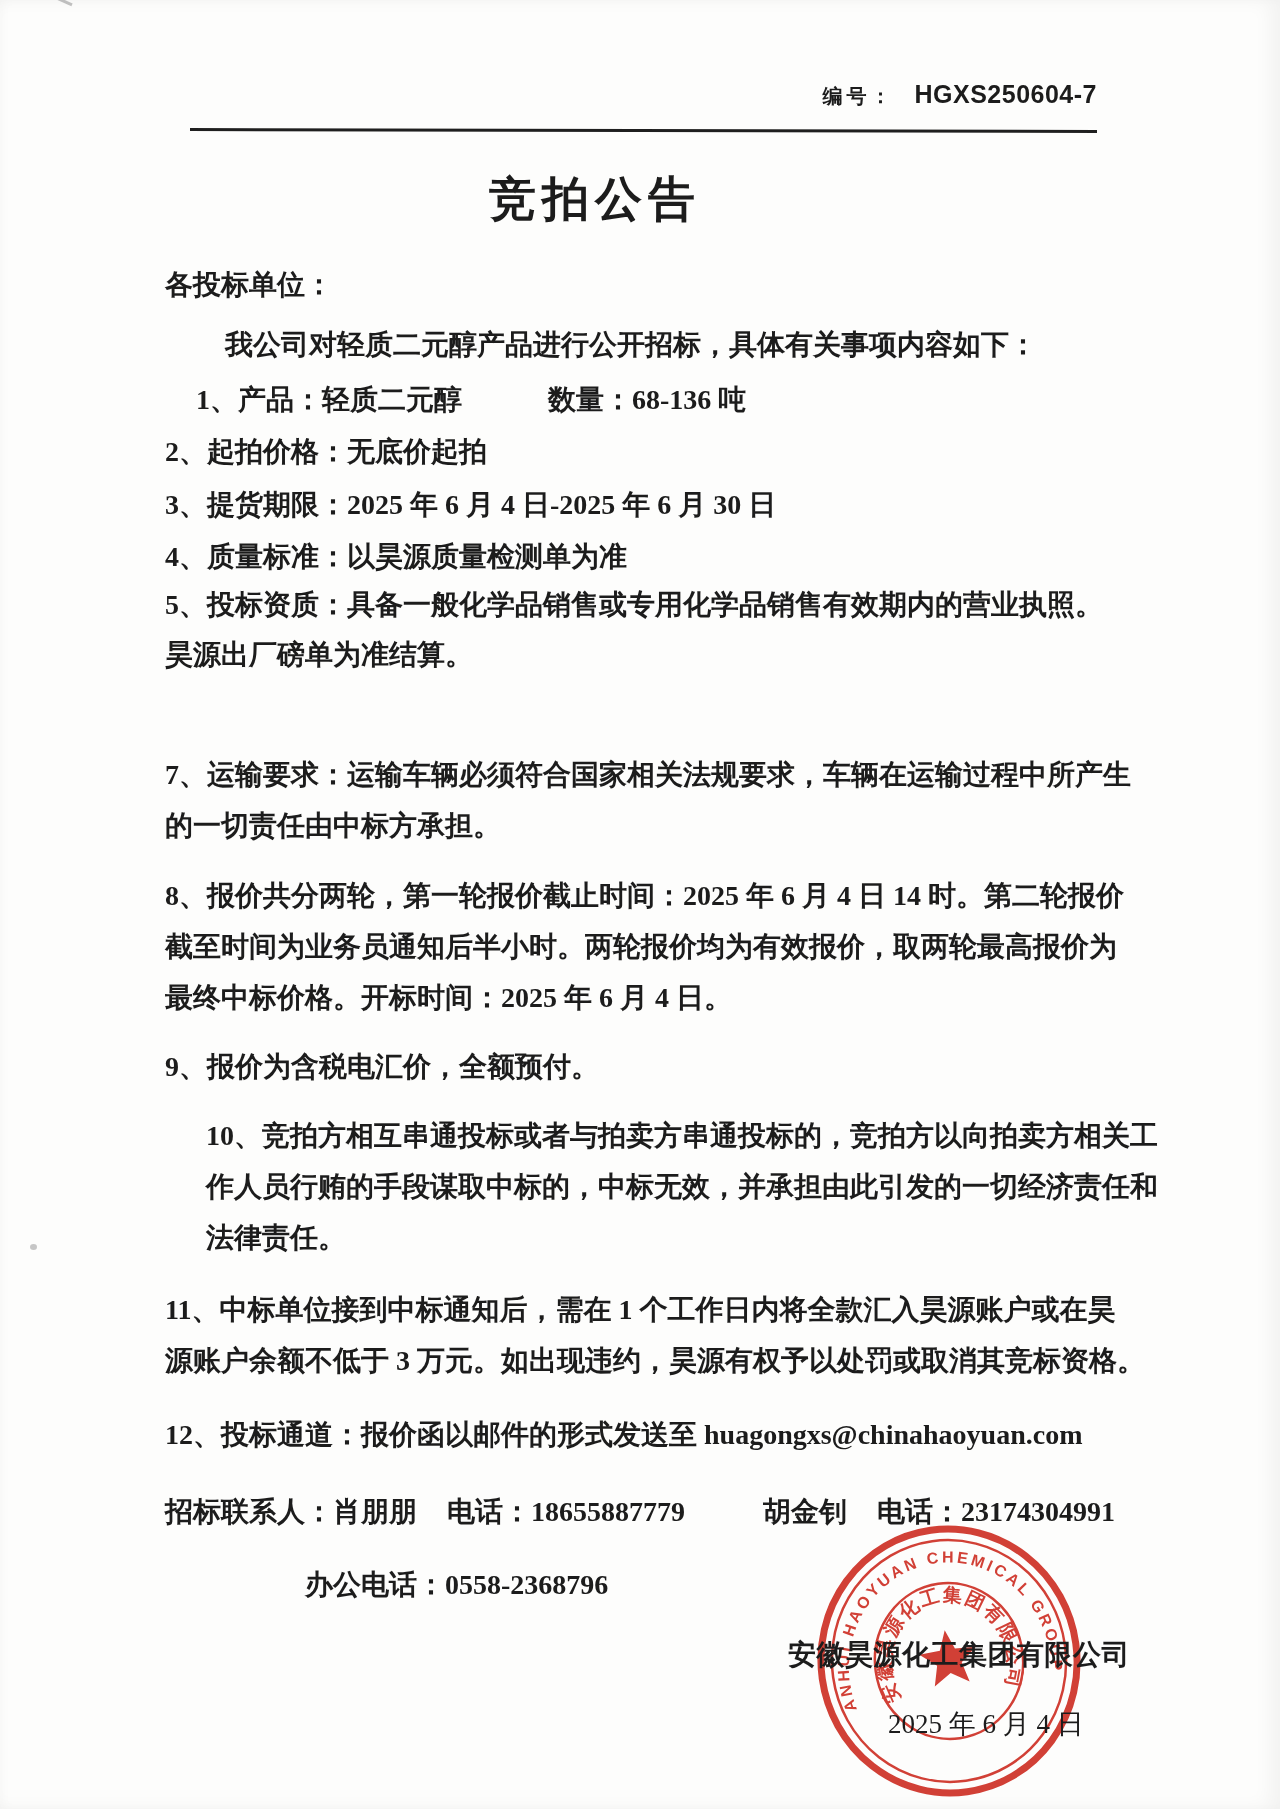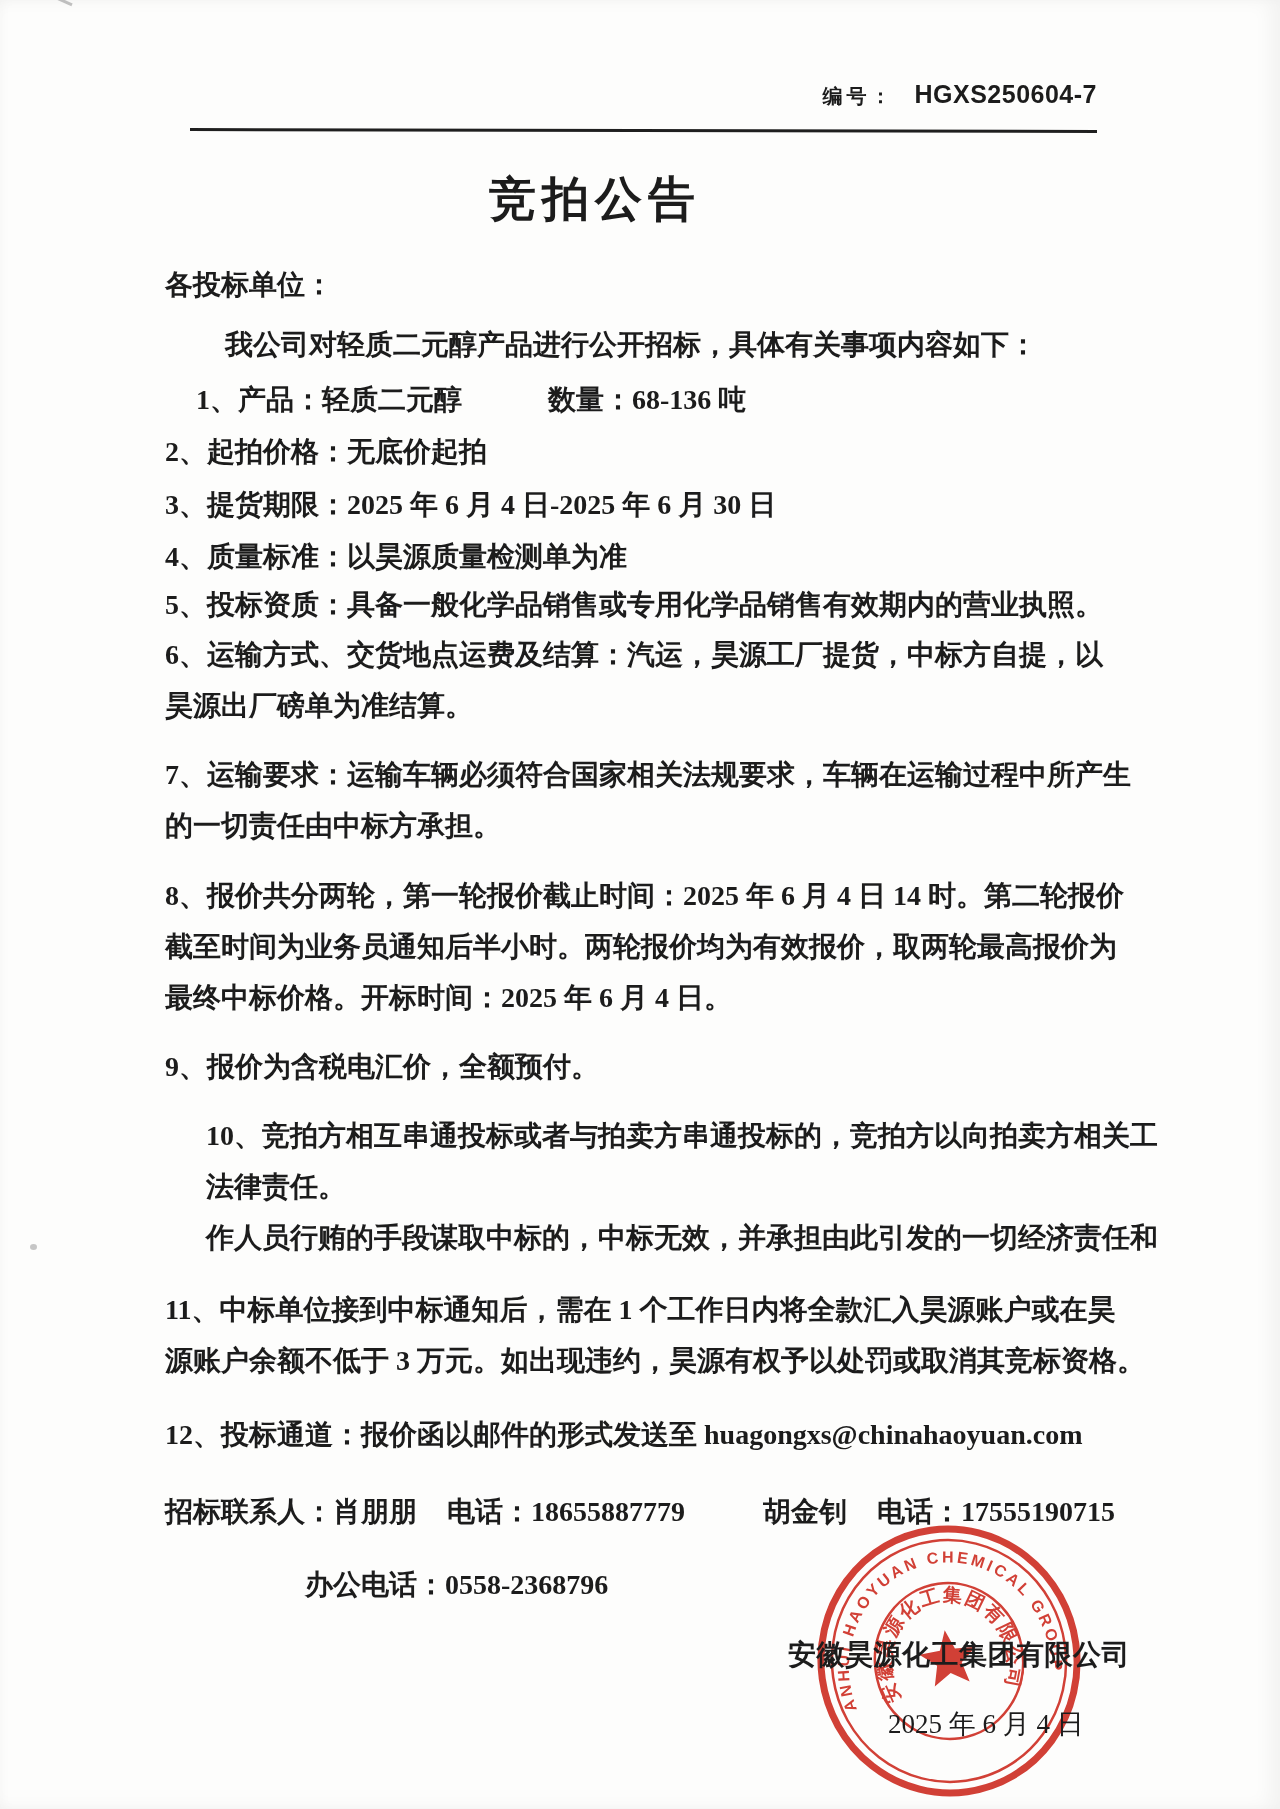--- a/index.html
+++ b/index.html
@@ -90,56 +90,55 @@
 <div class="para" style="top:374px;margin-left:31px;">
   <span>1、产品：轻质二元醇</span><span class="qty-gap">数量：68-136 吨</span>
 </div>
 
 <div class="para" style="top:426px;">2、起拍价格：无底价起拍</div>
 <div class="para" style="top:479px;">3、提货期限：2025 年 6 月 4 日-2025 年 6 月 30 日</div>
 <div class="para" style="top:531px;">4、质量标准：以昊源质量检测单为准</div>
 <div class="para" style="top:579px;">5、投标资质：具备一般化学品销售或专用化学品销售有效期内的营业执照。</div>
 
 <div class="para" style="top:629px;">
-  <span class="line">6、运输方式、交货地点运费及结算：汽运，昊源工厂提货，中标方自提，以</span>
   <span class="line">昊源出厂磅单为准结算。</span>
 </div>
 
 <div class="para" style="top:749px;">
   <span class="line">7、运输要求：运输车辆必须符合国家相关法规要求，车辆在运输过程中所产生</span>
   <span class="line">的一切责任由中标方承担。</span>
 </div>
 
 <div class="para" style="top:870px;">
   <span class="line">8、报价共分两轮，第一轮报价截止时间：2025 年 6 月 4 日 14 时。第二轮报价</span>
   <span class="line">截至时间为业务员通知后半小时。两轮报价均为有效报价，取两轮最高报价为</span>
   <span class="line">最终中标价格。开标时间：2025 年 6 月 4 日。</span>
 </div>
 
 <div class="para" style="top:1041px;">9、报价为含税电汇价，全额预付。</div>
 
 <div class="para" style="top:1110px;margin-left:41px;">
   <span class="line">10、竞拍方相互串通投标或者与拍卖方串通投标的，竞拍方以向拍卖方相关工</span>
+  <span class="line">作人员行贿的手段谋取中标的，中标无效，并承担由此引发的一切经济责任和</span>
   <span class="line">法律责任。</span>
-  <span class="line">作人员行贿的手段谋取中标的，中标无效，并承担由此引发的一切经济责任和</span>
 </div>
 
 <div class="para" style="top:1284px;">
   <span class="line">11、中标单位接到中标通知后，需在 1 个工作日内将全款汇入昊源账户或在昊</span>
   <span class="line">源账户余额不低于 3 万元。如出现违约，昊源有权予以处罚或取消其竞标资格。</span>
 </div>
 
 <div class="para" style="top:1409px;">
   <span>12、投标通道：报价函以邮件的形式发送至 </span><span>huagongxs@chinahaoyuan.com</span>
 </div>
 
 <div class="para" style="top:1486px;position:absolute;width:1000px;">
   <span>招标联系人：肖朋朋</span><span class="phone-gap">电话：</span><span>18655887779</span>
   <span class="contact-right">
-    <span>胡金钊</span><span class="phone-gap">电话：</span><span>17555190715</span>
+    <span>胡金钊</span><span class="phone-gap">电话：</span><span>23174304991</span>
   </span>
 </div>
 
 <div class="para" style="top:1559px;">
   <span class="office-row"><span>办公电话：</span><span>0558-2368796</span></span>
 </div>
 
 <div class="sign-company">安徽昊源化工集团有限公司</div>
 <div class="sign-date">2025 年 6 月 4 日</div>
 

